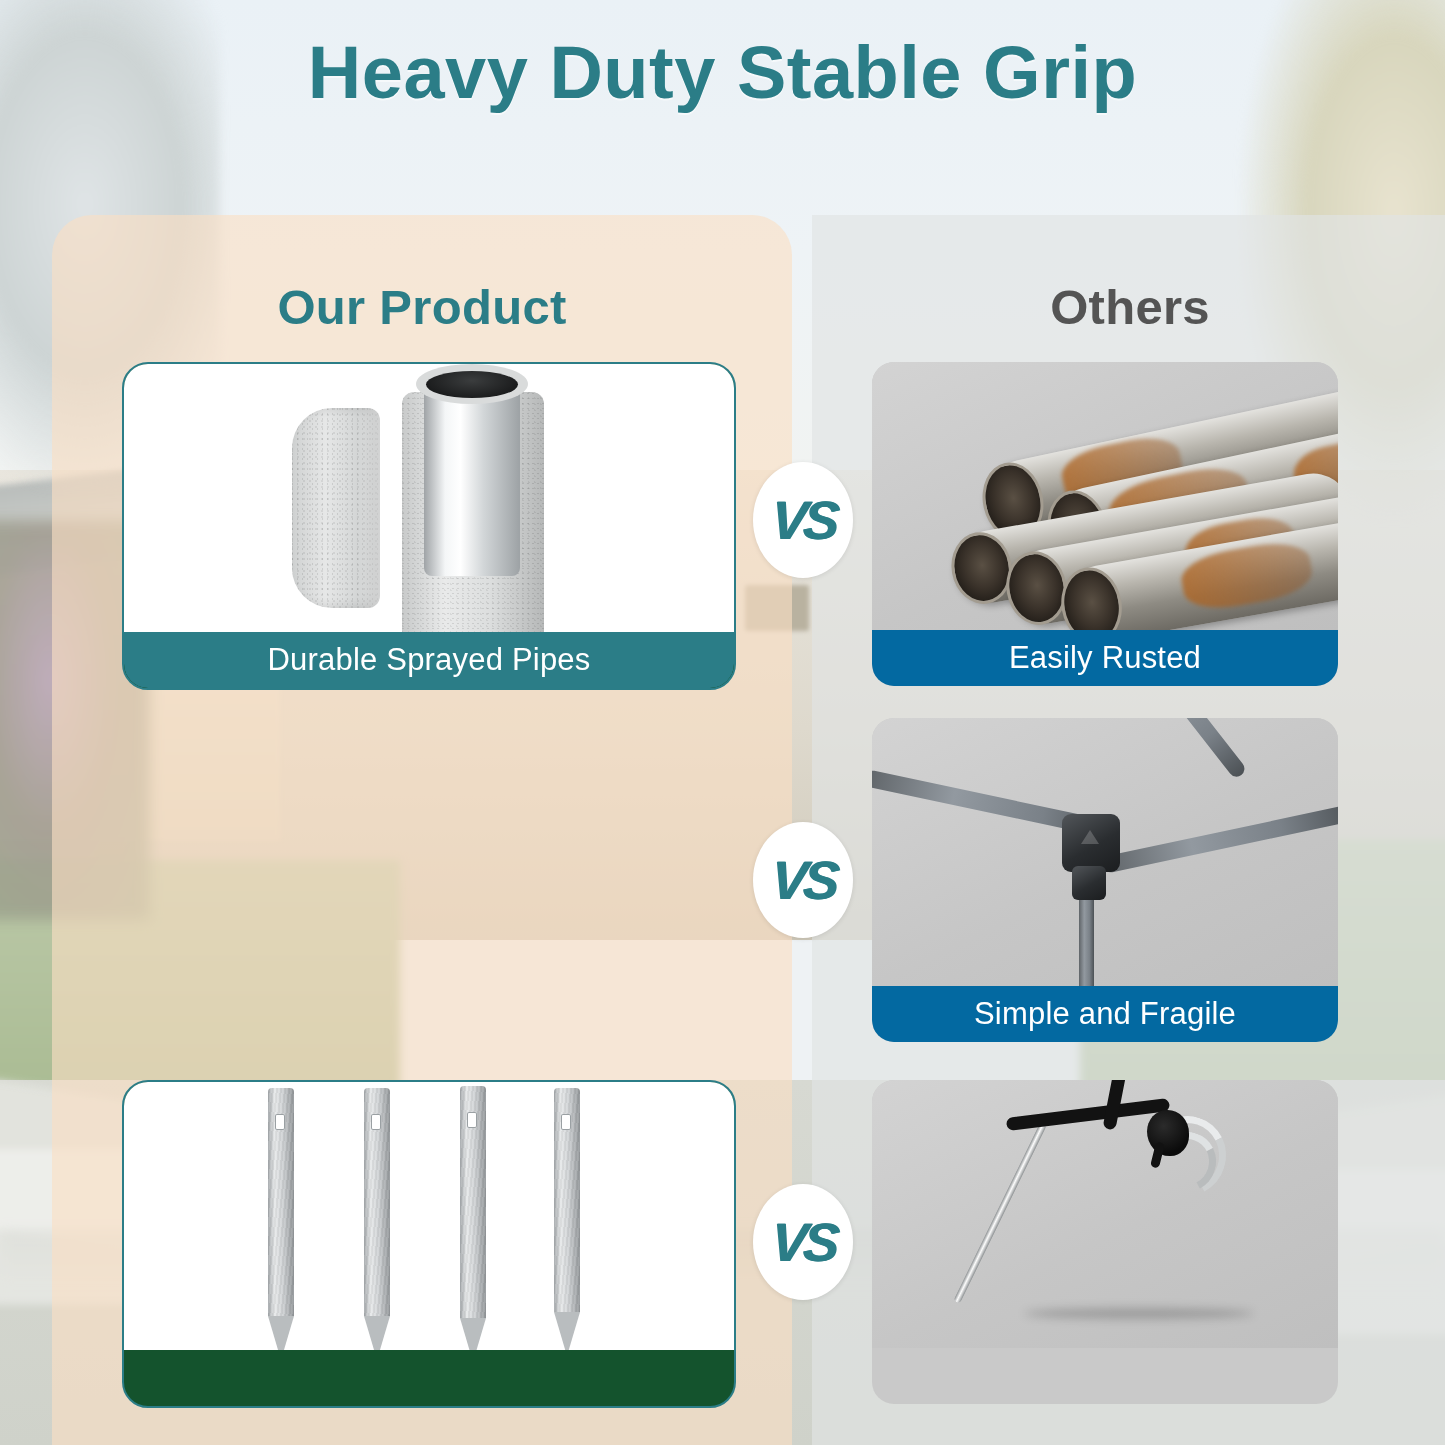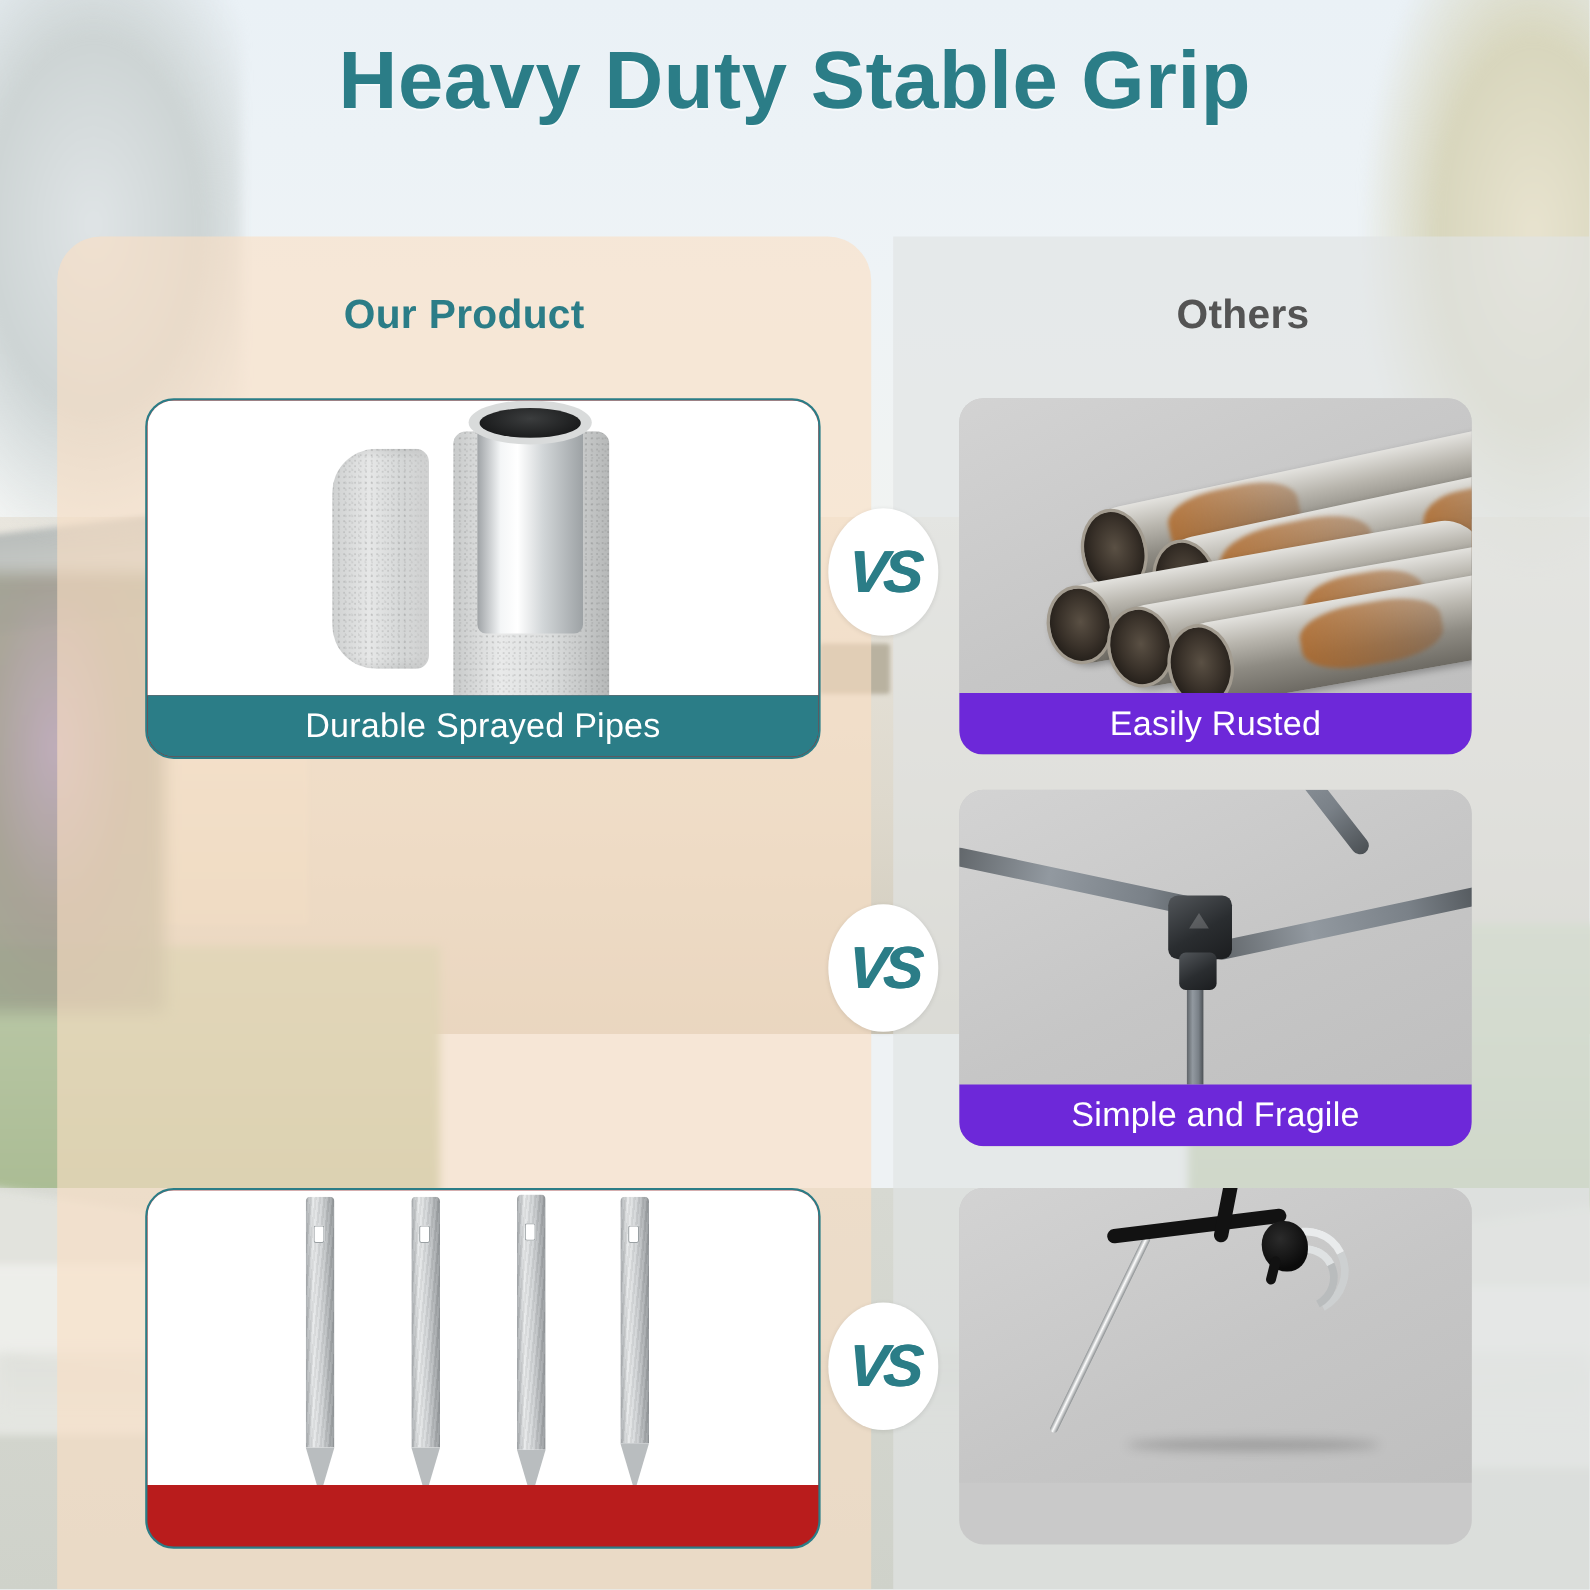--- a/index.html
+++ b/index.html
@@ -58,48 +58,48 @@
   
   .panel{position:absolute;top:215px;height:1230px;}
   .panel-ours{left:52px;width:740px;
     background:rgba(250,222,195,.62);
     border-radius:40px 40px 0 0;}
   .panel-others{left:812px;width:636px;
     background:rgba(225,228,228,.66);
     border-radius:0;}
 
   .col-head{
-    position:absolute;top:265px;font-size:37px;font-weight:bold;
+    position:absolute;top:279px;font-size:49px;font-weight:bold;
     letter-spacing:.3px;text-align:center;
   }
   .col-head-ours{left:52px;width:740px;color:#2b7d87;}
   .col-head-others{left:812px;width:636px;color:#545454;}
 
   
   .card{position:absolute;overflow:hidden;}
-  .card-ours{left:132px;width:610px;border-radius:26px;
-    background:#b91c1c;border:2px solid #2b7d87;}
+  .card-ours{left:122px;width:610px;border-radius:26px;
+    background:#14532d;border:2px solid #2b7d87;}
   .card-others{left:872px;width:466px;border-radius:22px;
     background:#c9c9c9;}
 
   .row1{top:362px;height:324px;}
   .row2{top:718px;height:324px;}
   .row3{top:1080px;height:324px;}
 
   .photo{position:absolute;left:0;top:0;right:0;bottom:56px;overflow:hidden;}
   .photo-ours{background:#ffffff;}
   .photo-others{background:linear-gradient(155deg,#d3d3d3 0%,#c6c6c6 55%,#bfbfbf 100%);}
 
   .cap{
     position:absolute;left:0;right:0;bottom:0;height:56px;
     display:flex;align-items:center;justify-content:center;
     color:#ffffff;font-size:31px;letter-spacing:.2px;
   }
   .cap-ours{background:#2b7d87;}
-  .cap-others{background:#6d28d9;}
+  .cap-others{background:#0369a1;}
   .card-ours .cap{border-radius:0 0 24px 24px;}
   .card-others .cap{border-radius:0 0 20px 20px;}
 
   
   .vs{
     position:absolute;left:753px;width:100px;height:116px;
     background:#ffffff;border-radius:50%;
     display:flex;align-items:center;justify-content:center;
     box-shadow:0 1px 5px rgba(0,0,0,.10);
   }

